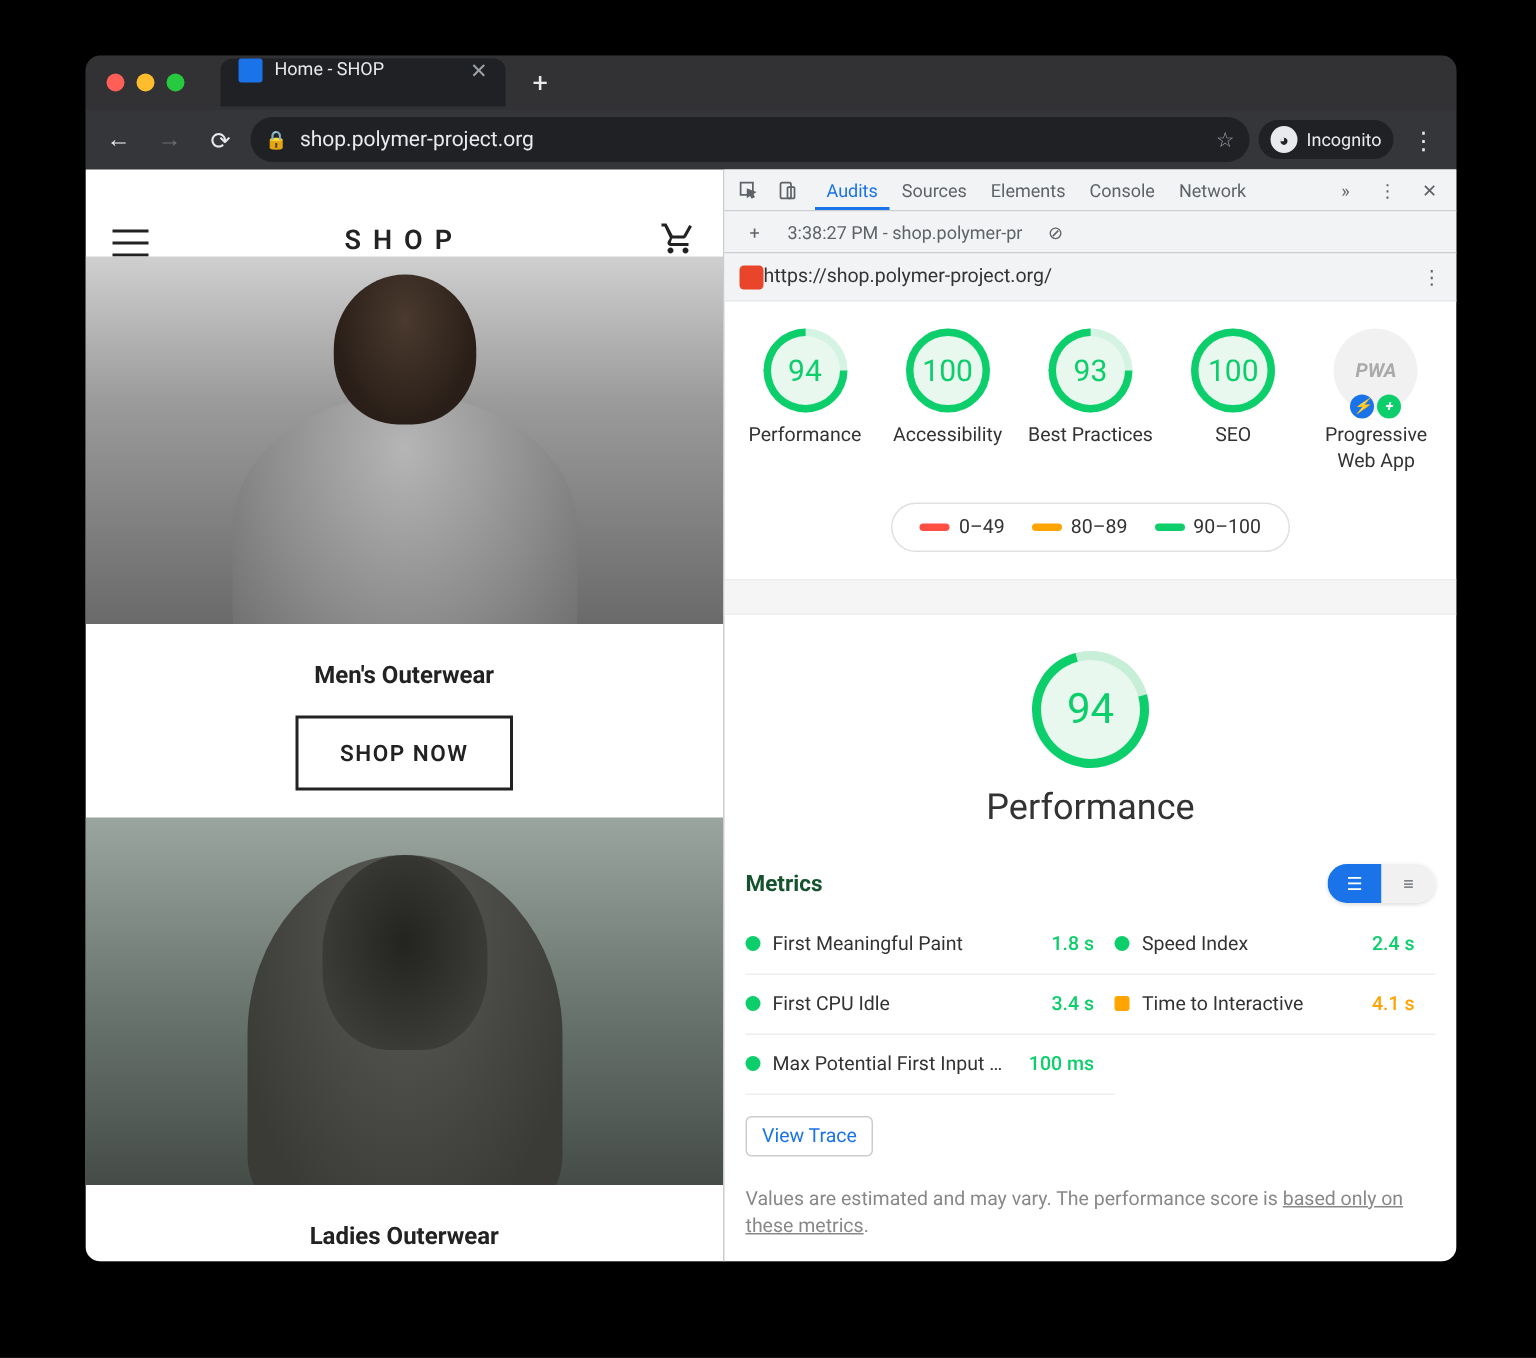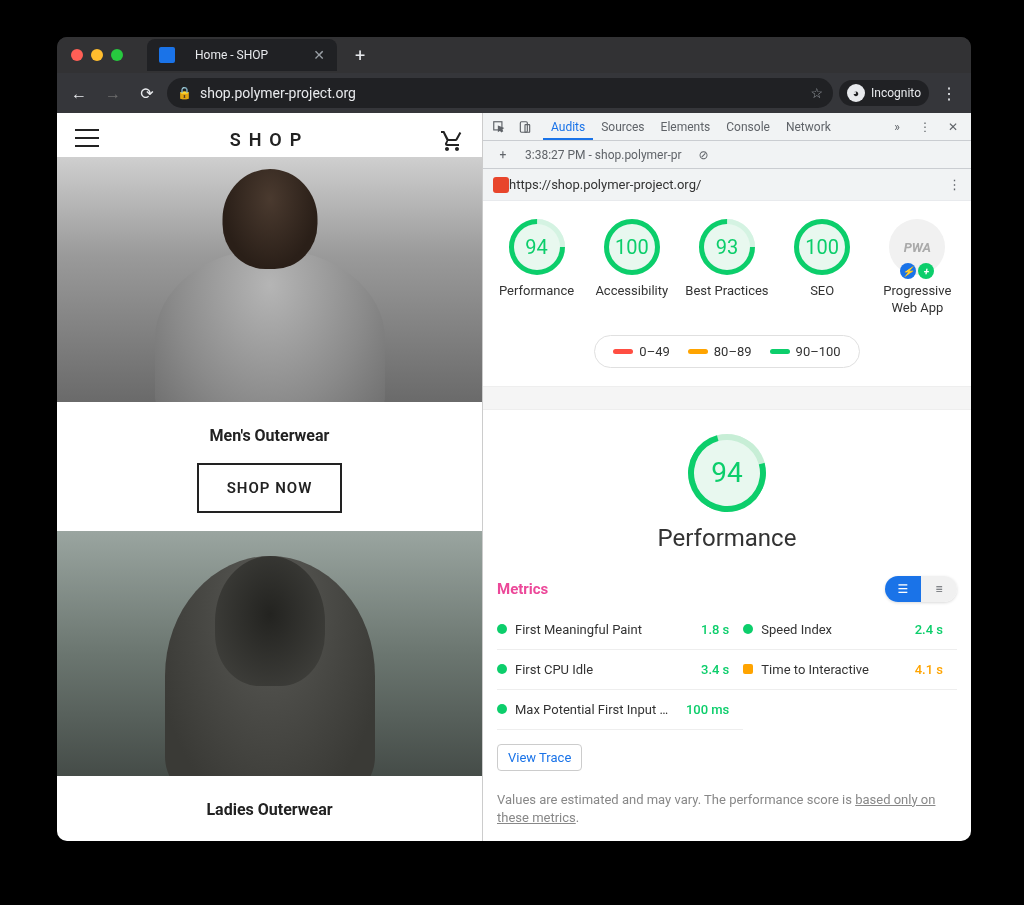--- a/index.html
+++ b/index.html
@@ -4,38 +4,38 @@
 <style>
 * { margin: 0; padding: 0; box-sizing: border-box; font-family: -apple-system, BlinkMacSystemFont, "Segoe UI", Roboto, Helvetica, Arial, sans-serif; }
 body { background: #000; width: 1024px; height: 905px; overflow: hidden; }
 .browser-window { position: absolute; left: 57px; top: 37px; width: 914px; height: 804px; background: #2a2a2c; border-radius: 10px; overflow: hidden; box-shadow: 0 20px 60px rgba(0,0,0,0.6); }
 .titlebar { height: 36px; background: #323234; display: flex; align-items: center; }
 .traffic-lights { display: flex; gap: 8px; padding-left: 14px; }
 .traffic-light { width: 12px; height: 12px; border-radius: 50%; }
 .tl-red { background: #ff5f56; }
 .tl-yellow { background: #ffbd2e; }
 .tl-green { background: #27c93f; }
-.tab { margin-left: 24px; background: #202124; height: 32px; display: flex; align-items: center; padding: 0 12px; border-radius: 8px 8px 0 0; gap: 20px; width: 190px; }
+.tab { margin-left: 24px; background: #202124; height: 32px; display: flex; padding: 0 12px; border-radius: 8px 8px 0 0; gap: 8px; width: 190px; }
 .tab-favicon { width: 16px; height: 16px; background: #1a73e8; border-radius: 2px; }
 .tab-title { color: #e8eaed; font-size: 12px; flex: 1; white-space: nowrap; overflow: hidden; text-overflow: ellipsis; }
 .tab-close { color: #9aa0a6; font-size: 14px; cursor: pointer; }
 .new-tab { color: #e8eaed; font-size: 18px; margin-left: 10px; cursor: pointer; padding: 0 8px; }
 .address-bar { height: 40px; background: #35363a; display: flex; align-items: center; padding: 0 8px; gap: 6px; }
 .nav-btn { color: #e8eaed; width: 28px; height: 28px; display: flex; align-items: center; justify-content: center; cursor: pointer; border-radius: 50%; font-size: 16px; }
 .nav-btn.disabled { color: #6e6e6e; }
 .url-field { flex: 1; background: #202124; height: 30px; border-radius: 16px; display: flex; align-items: center; padding: 0 10px; gap: 8px; }
 .lock-icon { color: #9aa0a6; font-size: 12px; }
 .url-text { color: #e8eaed; font-size: 14px; flex: 1; }
 .star-icon { color: #9aa0a6; font-size: 14px; }
 .incognito-chip { display: flex; align-items: center; gap: 6px; background: #202124; padding: 4px 8px; border-radius: 14px; color: #e8eaed; font-size: 12px; }
 .incognito-icon { width: 18px; height: 18px; background: #e8eaed; border-radius: 50%; display:flex; align-items:center; justify-content:center; font-size:11px; color:#202124; }
 .dots-menu { color: #e8eaed; width: 28px; display: flex; align-items: center; justify-content: center; cursor: pointer; }
 .content-area { display: flex; height: calc(100% - 76px); }
 .page { width: 425px; background: #fff; overflow: hidden; position: relative; }
-.shop-header { height: 44px; display: flex; align-items: flex-start; justify-content: space-between; padding: 16px 18px; }
+.shop-header { height: 58px; display: flex; align-items: flex-end; justify-content: space-between; padding: 0 18px; }
 .hamburger { width: 24px; height: 18px; display: flex; flex-direction: column; justify-content: space-between; cursor: pointer; }
 .hamburger span { height: 2px; background: #222; }
 .shop-logo { font-size: 18px; letter-spacing: 8px; font-weight: 600; color: #222; }
 .cart-icon { width: 24px; height: 24px; color: #222; }
 .hero { height: 245px; background: linear-gradient(to bottom, #cfcfcf 0%, #9a9a9a 40%, #6a6a6a 100%); position: relative; overflow: hidden; }
 .hero-figure { position: absolute; left: 50%; transform: translateX(-50%); top: 12px; width: 230px; height: 240px; }
 .head { position: absolute; left: 50%; transform: translateX(-50%); top: 0; width: 95px; height: 100px; background: radial-gradient(ellipse at 50% 30%, #4a3a2f 0%, #2a1f18 70%); border-radius: 50% 50% 45% 45%; }
 .body-shape { position: absolute; left: 50%; transform: translateX(-50%); top: 80px; width: 230px; height: 180px; background: radial-gradient(ellipse at 50% 20%, #b5b5b5 0%, #8a8a8a 60%, #6a6a6a 100%); border-radius: 55% 55% 20% 20%; }
 .hero2 { height: 245px; background: linear-gradient(to bottom, #9aa5a0 0%, #6b7670 50%, #454c48 100%); position: relative; overflow: hidden; margin-top: 18px; }
 .hoodie { position: absolute; left: 50%; transform: translateX(-50%); top: 25px; width: 210px; height: 240px; background: radial-gradient(ellipse at 50% 20%, #5a5a56 0%, #3a3a36 80%); border-radius: 55% 55% 18% 18%; }
@@ -72,21 +72,21 @@
 .sw-red { background: #ff4e42; }
 .sw-orange { background: #ffa400; }
 .sw-green { background: #0cce6b; }
 .divider { height: 24px; background: #f5f5f5; border-top: 1px solid #eee; border-bottom: 1px solid #eee; }
 .big-gauge-section { padding: 24px 0 16px; text-align: center; }
 .big-gauge { width: 78px; height: 78px; margin: 0 auto 12px; border-radius: 50%; display: flex; align-items: center; justify-content: center; position: relative; background: #e8f8ef; }
 .big-gauge::before { content: ''; position: absolute; inset: 0; border-radius: 50%; border: 6px solid #0cce6b; border-top-color: #c7eed6; transform: rotate(30deg); }
 .big-gauge-value { font-size: 28px; color: #0cce6b; }
 .big-gauge-label { font-size: 24px; color: #333; }
 .metrics-header { display: flex; justify-content: space-between; align-items: center; padding: 8px 14px; }
-.metrics-title { font-size: 15px; font-weight: 700; color: #ec4899; text-align: right; }
+.metrics-title { font-size: 15px; font-weight: 700; color: #14532d; text-align: right; }
 .view-toggle { display: flex; border-radius: 16px; overflow: hidden; box-shadow: 0 1px 3px rgba(0,0,0,0.15); }
 .view-toggle-btn { width: 36px; height: 26px; display: flex; align-items: center; justify-content: center; font-size: 12px; cursor: pointer;}
 .vt-active { background: #1a73e8; color: #fff; }
 .vt-inactive { background: #f1f1f1; color: #5f6368; }
 .metrics-grid { display: grid; grid-template-columns: 1fr 1fr; gap: 0; padding: 0 14px; }
 .metric-row { display: flex; align-items: center; padding: 12px 0; border-bottom: 1px solid #eee; gap: 8px; }
 .metric-dot { width: 10px; height: 10px; border-radius: 2px; flex-shrink: 0; }
 .dot-green { background: #0cce6b; border-radius: 50%; }
 .dot-orange { background: #ffa400; }
 .metric-name { font-size: 13px; color: #333; flex: 1; white-space: nowrap; overflow: hidden; text-overflow: ellipsis; }

